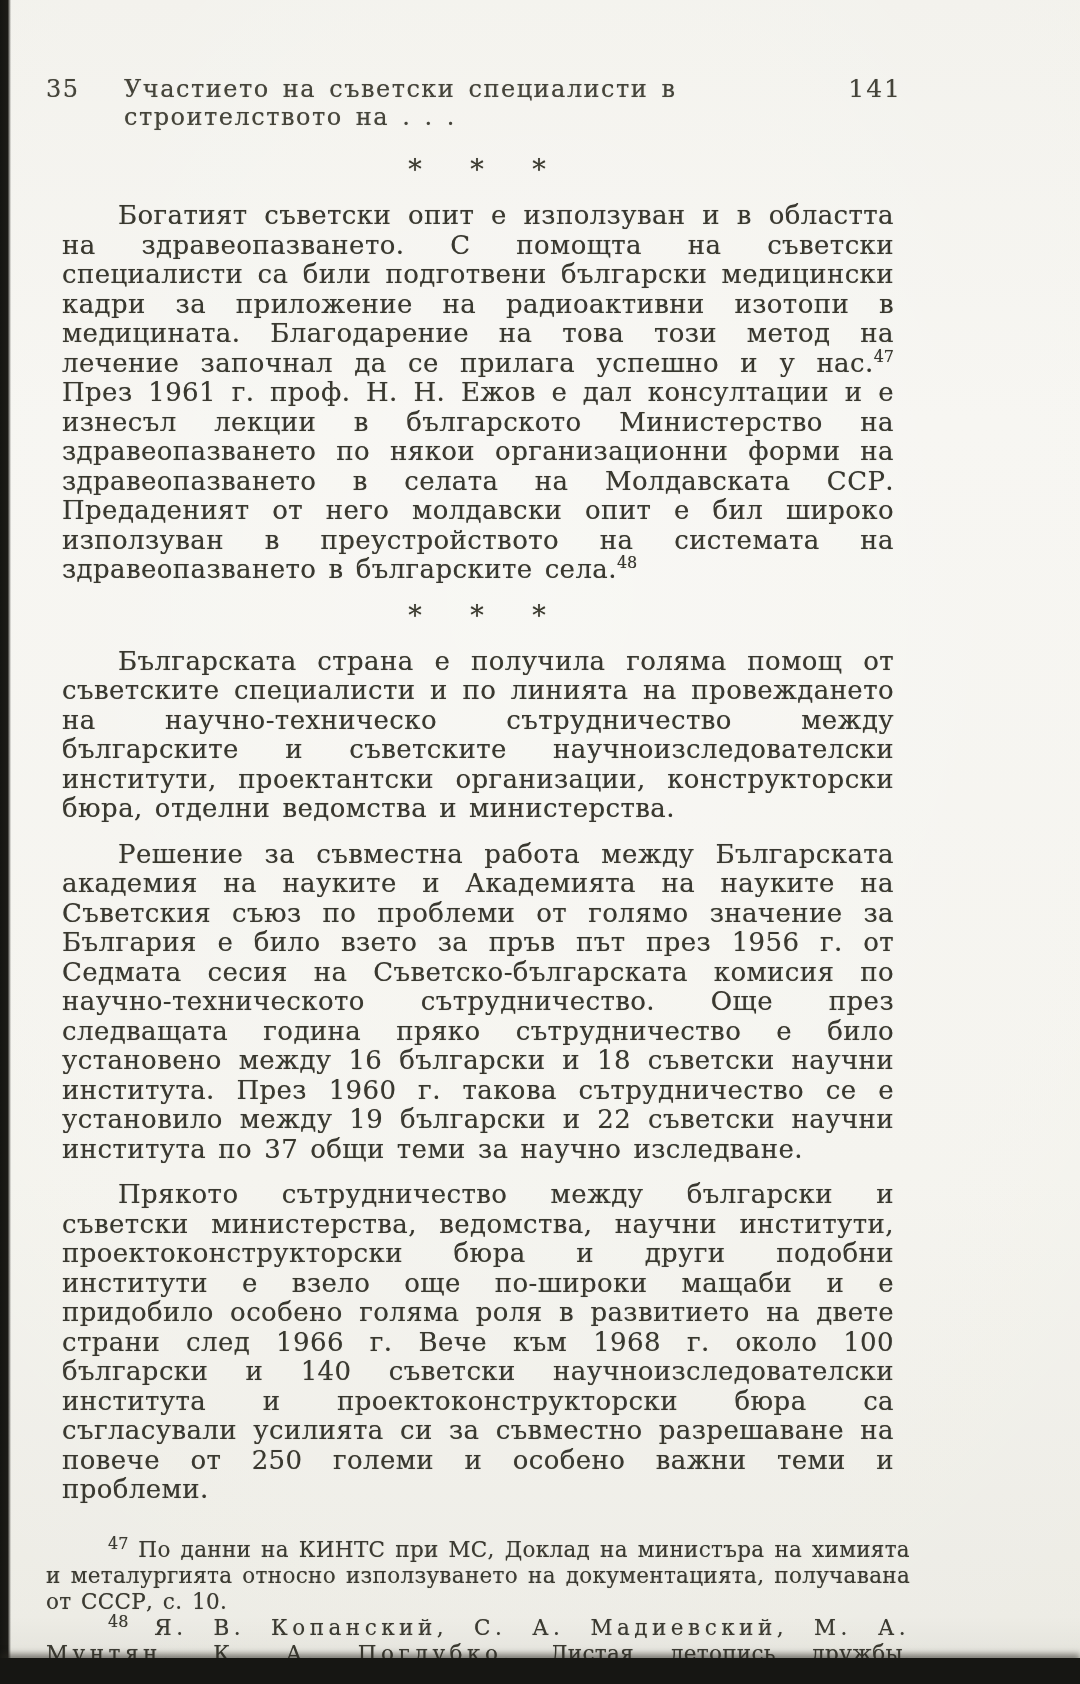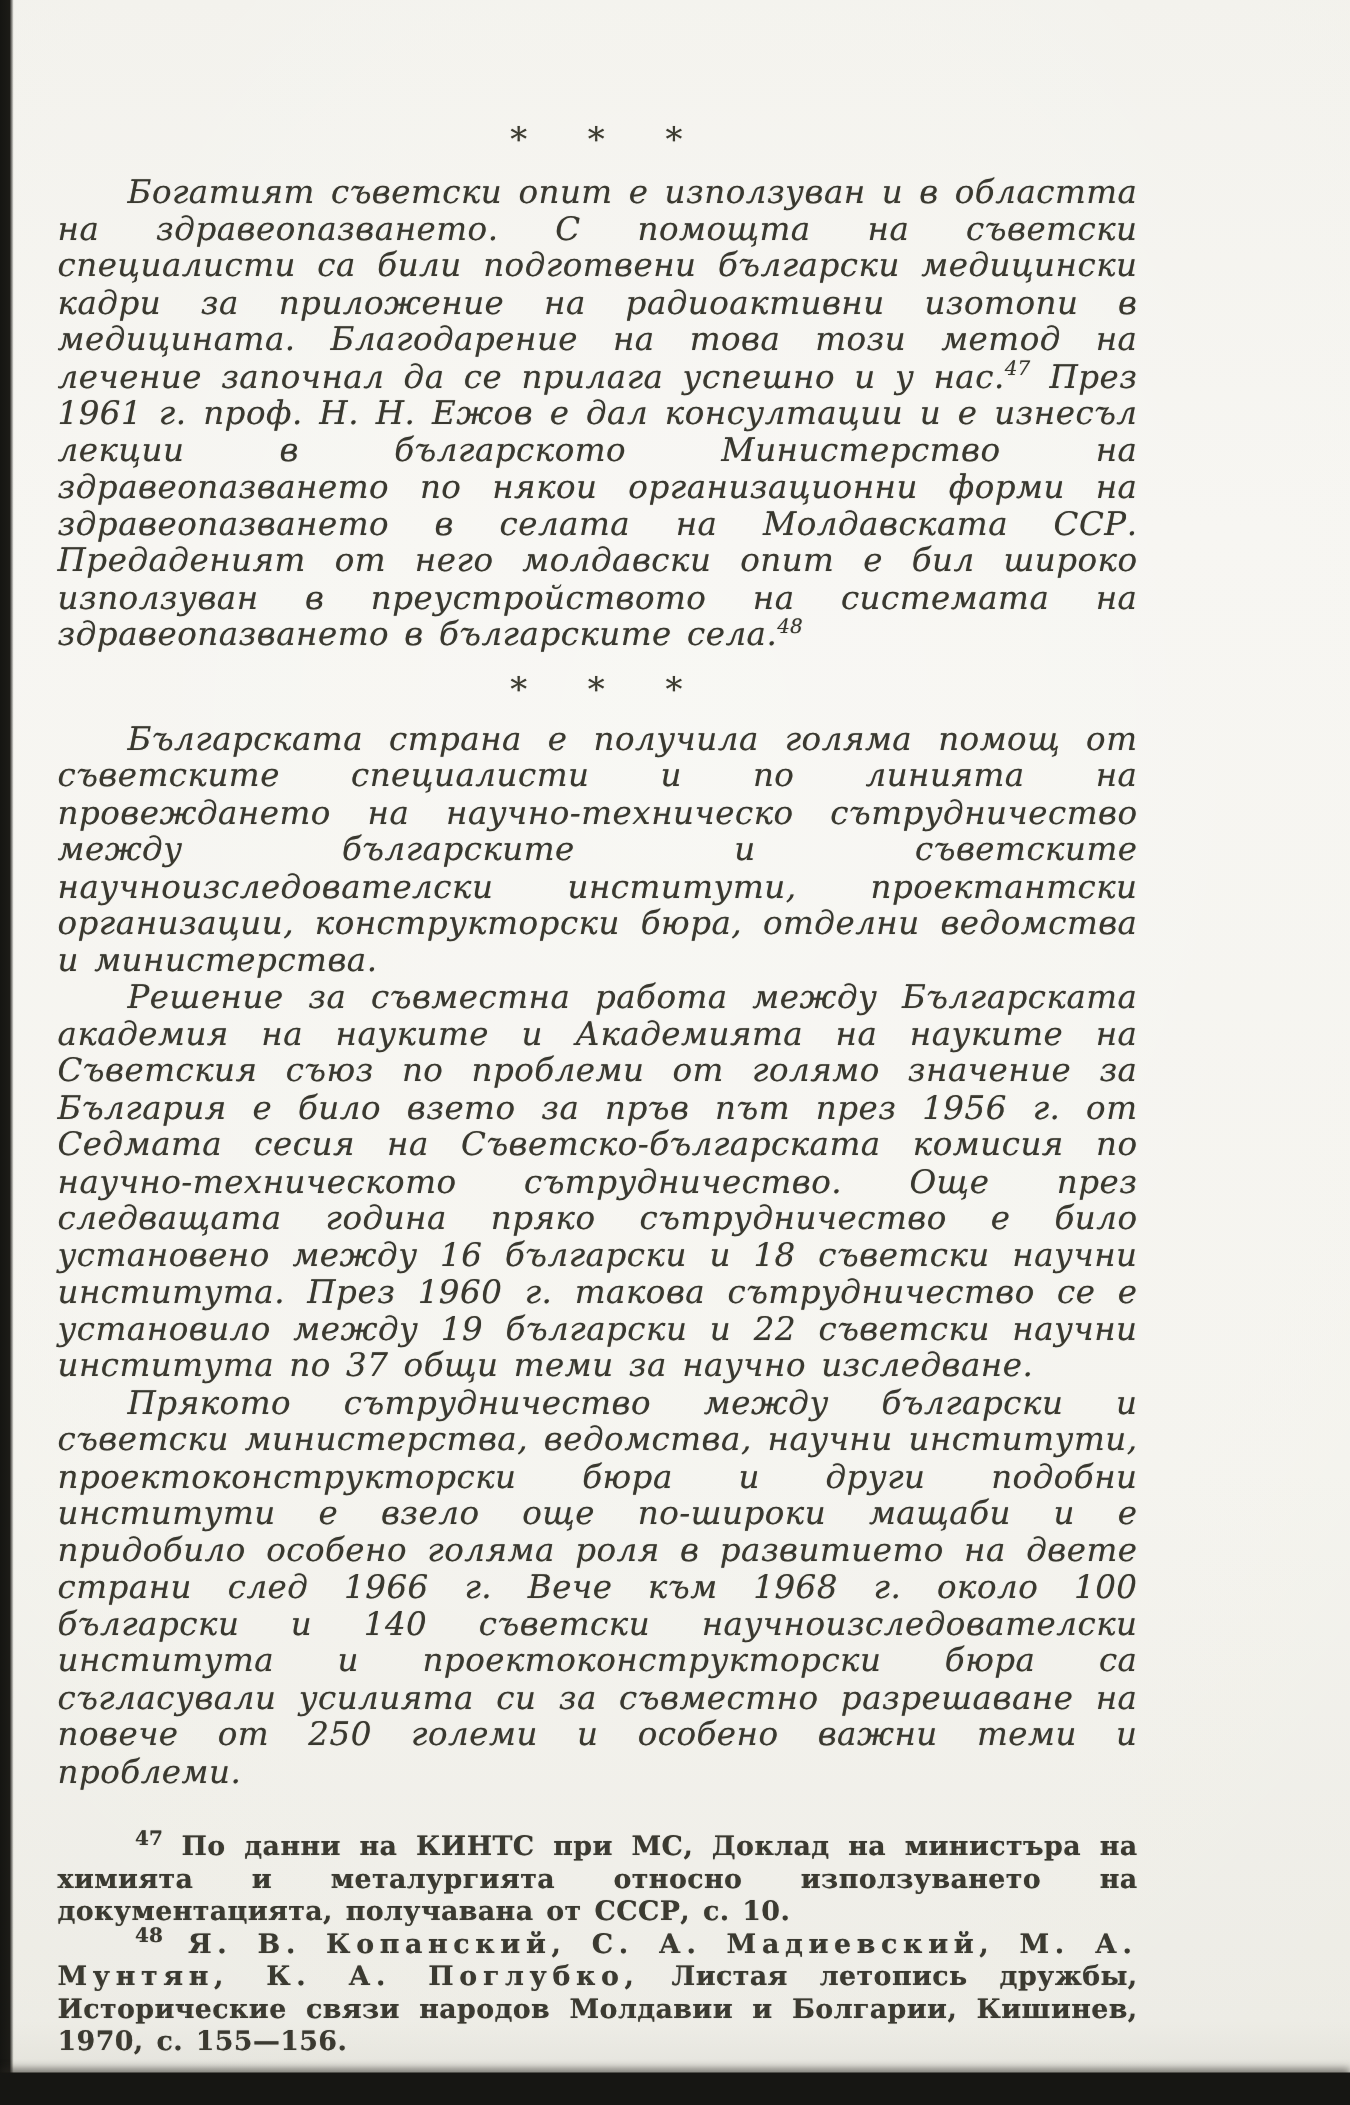--- a/index.html
+++ b/index.html
@@ -40,43 +40,48 @@
   .running-header .margin-num { width:78px; flex:none; }
   .running-header .title { flex:1; word-spacing:4px; }
   .running-header .pageno { flex:none; font-size:25px; letter-spacing:2px; padding-right:8px; }
   .separator {
     text-align:center; font-size:27px; color:#3c3b30;
     word-spacing:36px; letter-spacing:2px;
     margin:24px 0 12px 0; height:30px; line-height:30px;
   }
   .separator.second { margin:14px 0 10px 0; }
   p.body-para {
-    margin:0; font-size:26px; line-height:29.5px;
+    margin:16px; font-size:26px; line-height:29.5px;
     text-align:justify; text-indent:56px;
-    letter-spacing:0.4px; word-spacing:3.5px;font-style:italic;
+    letter-spacing:0.4px; word-spacing:3.5px;
   }
   sup.fn-ref { font-size:16px; line-height:0; vertical-align:super; letter-spacing:0; }
   .footnotes {
     margin-top:32px;
     font-size:21.5px; line-height:26px;
     text-align:justify; letter-spacing:0.3px; word-spacing:2.5px;
     color:#3b3a31;
   }
-  .footnote { text-indent:62px; margin:0;font-weight:bold; }
+  .footnote { text-indent:62px; margin:0; }
   .spaced-names { letter-spacing:4.5px; }
 </style>
 </head>
 <body>
 
 <div class="page">
   <div class="scan-edge-left"></div>
   <div class="scan-edge-bottom"></div>
 
   <div class="content">
 
+    <div class="running-header">
+      <span class="margin-num">35</span>
+      <span class="title">Участието на съветски специалисти в строителството на . . .</span>
+      <span class="pageno">141</span>
+    </div>
 
     <div class="separator">* * *</div>
 
     <p class="body-para"><span>Богатият съветски опит е използуван и в областта на здравеопазването. С помощта на съветски специалисти са били подготвени български медицински кадри за приложение на радиоактивни изотопи в медицината. Благодарение на това този метод на лечение започнал да се прилага успешно и у нас.</span><sup class="fn-ref">47</sup><span> През 1961 г. проф. Н. Н. Ежов е дал консултации и е изнесъл лекции в българското Министерство на здравеопазването по някои организационни форми на здравеопазването в селата на Молдавската ССР. Предаденият от него молдавски опит е бил широко използуван в преустройството на системата на здравеопазването в българските села.</span><sup class="fn-ref">48</sup></p>
 
     <div class="separator second">* * *</div>
 
     <p class="body-para">Българската страна е получила голяма помощ от съветските специалисти и по линията на провеждането на научно-техническо сътрудничество между българските и съветските научноизследователски институти, проектантски организации, конструкторски бюра, отделни ведомства и министерства.</p>
     <p class="body-para">Решение за съвместна работа между Българската академия на науките и Академията на науките на Съветския съюз по проблеми от голямо значение за България е било взето за пръв път през 1956 г. от Седмата сесия на Съветско-българската комисия по научно-техническото сътрудничество. Още през следващата година пряко сътрудничество е било установено между 16 български и 18 съветски научни института. През 1960 г. такова сътрудничество се е установило между 19 български и 22 съветски научни института по 37 общи теми за научно изследване.</p>
     <p class="body-para">Прякото сътрудничество между български и съветски министерства, ведомства, научни институти, проектоконструкторски бюра и други подобни институти е взело още по-широки мащаби и е придобило особено голяма роля в развитието на двете страни след 1966 г. Вече към 1968 г. около 100 български и 140 съветски научноизследователски института и проектоконструкторски бюра са съгласували усилията си за съвместно разрешаване на повече от 250 големи и особено важни теми и проблеми.</p>

